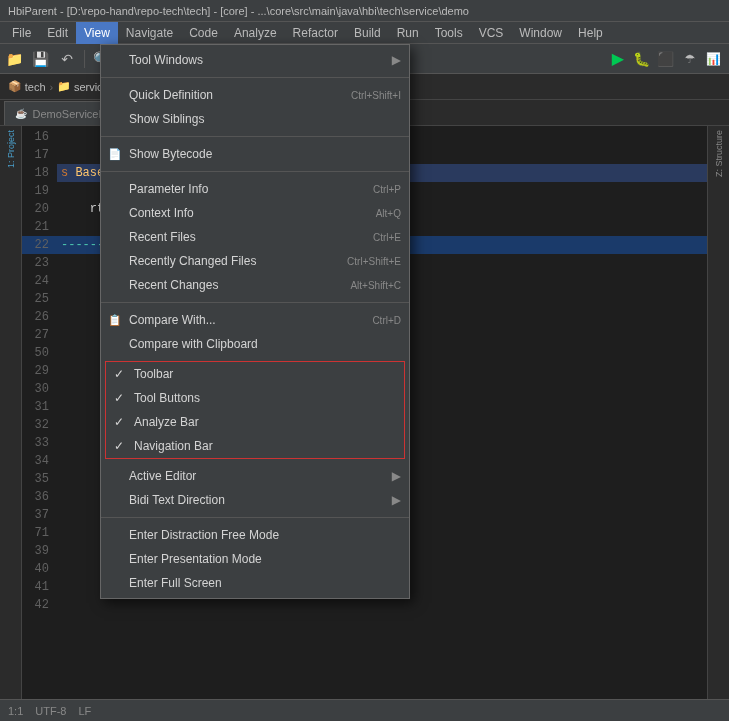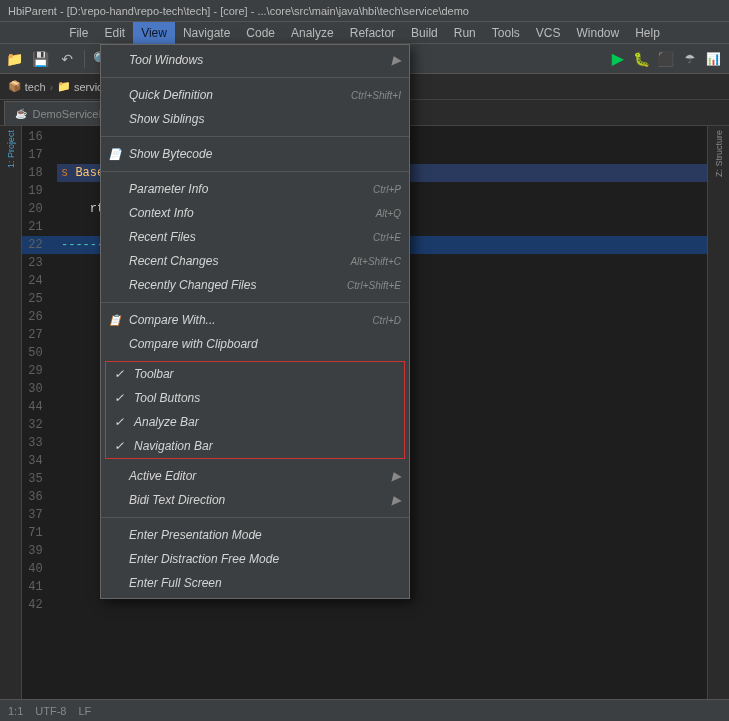--- a/index.html
+++ b/index.html
@@ -31,35 +31,34 @@
       background: #3c3f41;
       height: 22px;
       display: flex;
       align-items: center;
       padding: 0 4px;
       font-size: 12px;
       color: #bbbbbb;
       border-bottom: 1px solid #555;
       position: relative;
       z-index: 100;
-      justify-content: center;
     }
     .menu-item {
       padding: 0 8px;
       height: 22px;
       display: flex;
       align-items: center;
       cursor: pointer;
     }
     .menu-item:hover, .menu-item.active {
       background: #4e5254;
     }
     .menu-item.active {
       background: #4a78c4;
-      color: #0f172a;
+      color: #ffffff;
     }
 
     
     .toolbar {
       background: #3c3f41;
       height: 30px;
       display: flex;
       align-items: center;
       padding: 0 4px;
       border-bottom: 1px solid #555;
@@ -167,21 +166,21 @@
     }
     .code-line {
       display: flex;
       height: 18px;
       font-family: 'Consolas', 'Courier New', monospace;
       font-size: 12px;
       line-height: 18px;
     }
     .line-num {
       width: 35px;
-      text-align: center;
+      text-align: right;
       padding-right: 8px;
       color: #606060;
       background: #1e1e1e;
       flex-shrink: 0;
       user-select: none;
     }
     .line-content {
       flex: 1;
       padding-left: 4px;
       white-space: pre;
@@ -220,21 +219,20 @@
     .dropdown-menu {
       position: absolute;
       top: 0;
       left: 100px;
       width: 310px;
       background: #3c3f41;
       border: 1px solid #666;
       box-shadow: 4px 4px 12px rgba(0,0,0,0.6);
       pointer-events: all;
       font-size: 12px;
-      font-style: italic;
     }
     .menu-section {
       padding: 3px 0;
     }
     .dropdown-item {
       display: flex;
       align-items: center;
       height: 24px;
       padding: 0 8px 0 28px;
       color: #d4d4d4;
@@ -424,21 +422,21 @@
     </div>
     <div class="code-line">
       <span class="line-num">29</span>
       <span class="line-content"></span>
     </div>
     <div class="code-line">
       <span class="line-num">30</span>
       <span class="line-content"><span style="color:#d4d4d4;">        .getIdCard())){</span></span>
     </div>
     <div class="code-line">
-      <span class="line-num">44</span>
+      <span class="line-num">31</span>
       <span class="line-content"><span style="color:#d4d4d4;">            </span><span style="color:#cc7832;">false</span><span style="color:#d4d4d4;">);</span></span>
     </div>
     <div class="code-line">
       <span class="line-num">32</span>
       <span class="line-content"><span style="color:#d4d4d4;">            </span><span style="color:#6a8759;">"IdCard Not be Null"</span><span style="color:#d4d4d4;">);</span></span>
     </div>
     <div class="code-line">
       <span class="line-num">33</span>
       <span class="line-content"></span>
     </div>
@@ -519,26 +517,26 @@
       </div>
       <div class="dropdown-item">
         <span>Context Info</span>
         <span class="shortcut">Alt+Q</span>
       </div>
       <div class="dropdown-item">
         <span>Recent Files</span>
         <span class="shortcut">Ctrl+E</span>
       </div>
       <div class="dropdown-item">
+        <span>Recently Changed Files</span>
+        <span class="shortcut">Ctrl+Shift+E</span>
+      </div>
+      <div class="dropdown-item">
         <span>Recent Changes</span>
         <span class="shortcut">Alt+Shift+C</span>
-      </div>
-      <div class="dropdown-item">
-        <span>Recently Changed Files</span>
-        <span class="shortcut">Ctrl+Shift+E</span>
       </div>
     </div>
     <div class="dropdown-separator"></div>
     <div class="menu-section">
       <div class="dropdown-item">
         <span class="item-icon">📋</span>
         <span>Compare With...</span>
         <span class="shortcut">Ctrl+D</span>
       </div>
       <div class="dropdown-item">
@@ -570,24 +568,24 @@
         <span class="arrow">▶</span>
       </div>
       <div class="dropdown-item">
         <span>Bidi Text Direction</span>
         <span class="arrow">▶</span>
       </div>
     </div>
     <div class="dropdown-separator"></div>
     <div class="menu-section">
       <div class="dropdown-item">
+        <span>Enter Distraction Free Mode</span>
+      </div>
+      <div class="dropdown-item">
         <span>Enter Presentation Mode</span>
-      </div>
-      <div class="dropdown-item">
-        <span>Enter Distraction Free Mode</span>
       </div>
       <div class="dropdown-item">
         <span>Enter Full Screen</span>
       </div>
     </div>
   </div>
 </div>
 
 <div class="status-bar">
   <span>1:1</span>

